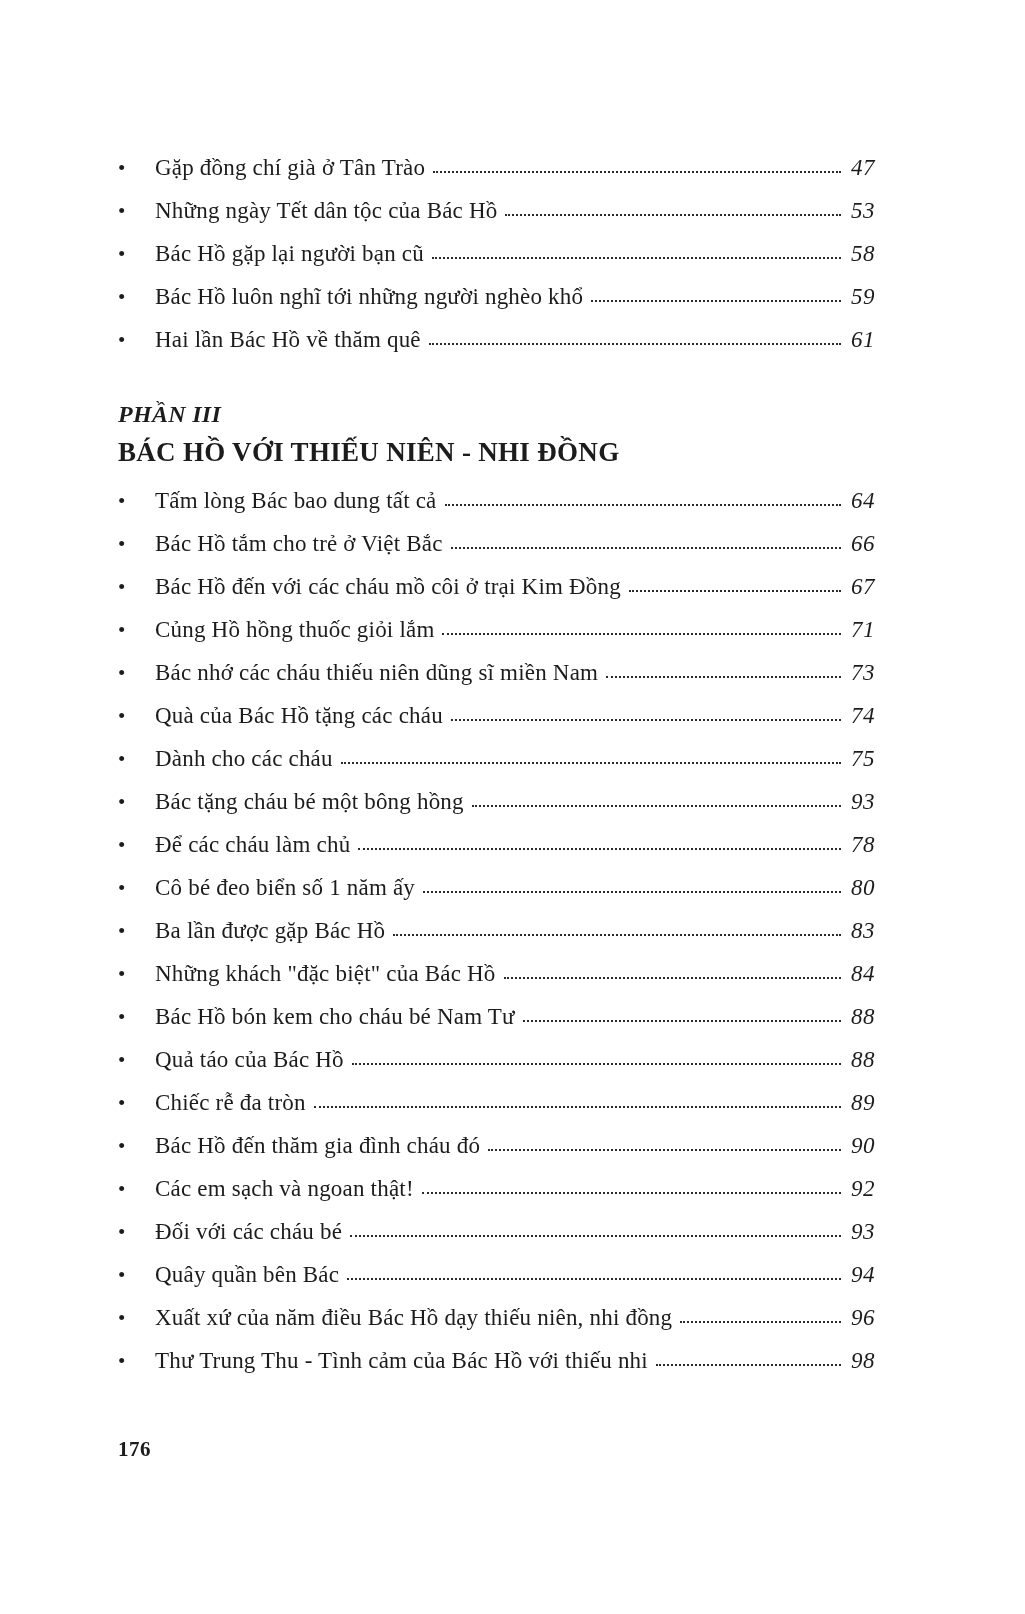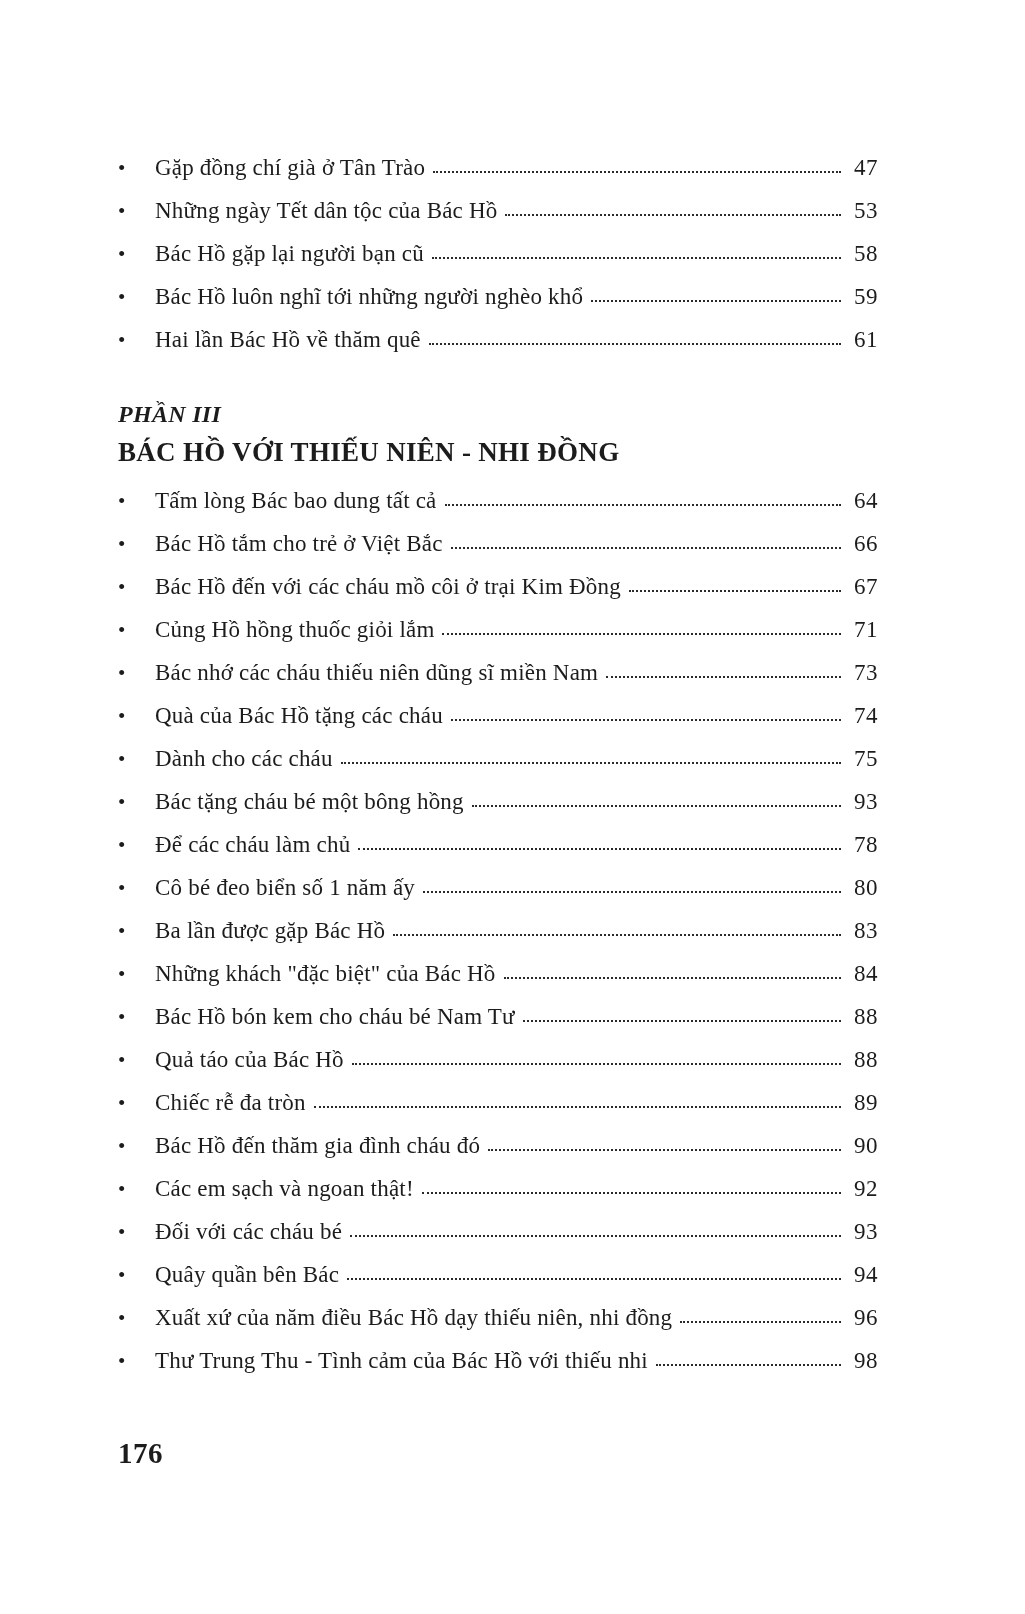--- a/index.html
+++ b/index.html
@@ -46,22 +46,23 @@
     flex: 1 1 auto;
     min-width: 14px;
     display: inline-block;
     border-bottom: 2px dotted #2a2a2a;
     margin: 0 7px 0 8px;
     transform: translateY(-2px);
   }
   .pagenum {
     flex: 0 0 auto;
     min-width: 30px;
-    text-align: right;
+    text-align: center;
     letter-spacing: 0.5px;
+    font-style: italic;
   }
   .section-heading {
     text-align: left;
     margin: 26px 0 16px 0;
   }
   .section-part {
     font-style: italic;
     font-weight: bold;
     font-size: 24px;
     line-height: 36px;
@@ -69,21 +70,21 @@
   }
   .section-title {
     font-weight: bold;
     font-size: 27px;
     line-height: 40px;
     letter-spacing: 0.3px;
   }
   .footer-pagenum {
     margin-top: 46px;
     font-weight: bold;
-    font-size: 29px;
+    font-size: 21px;
     letter-spacing: 0.5px;
     color: #1c1c1c;
   }
 </style>
 </head>
 <body>
 
 <div class="page">
 
   <div class="toc-list">

